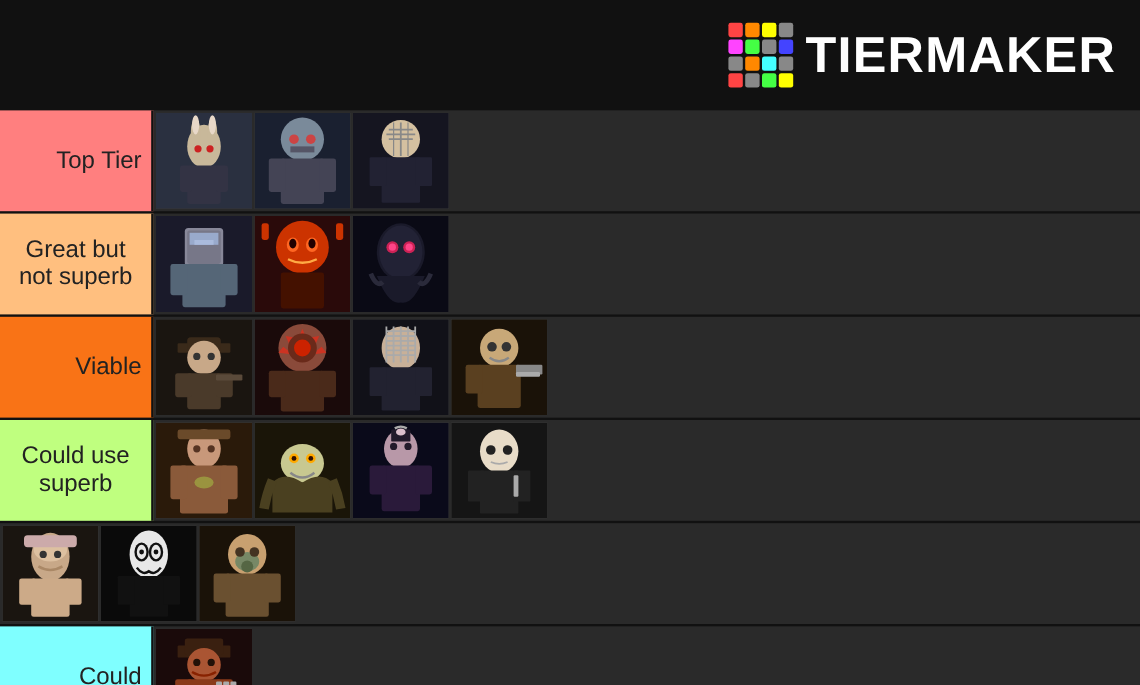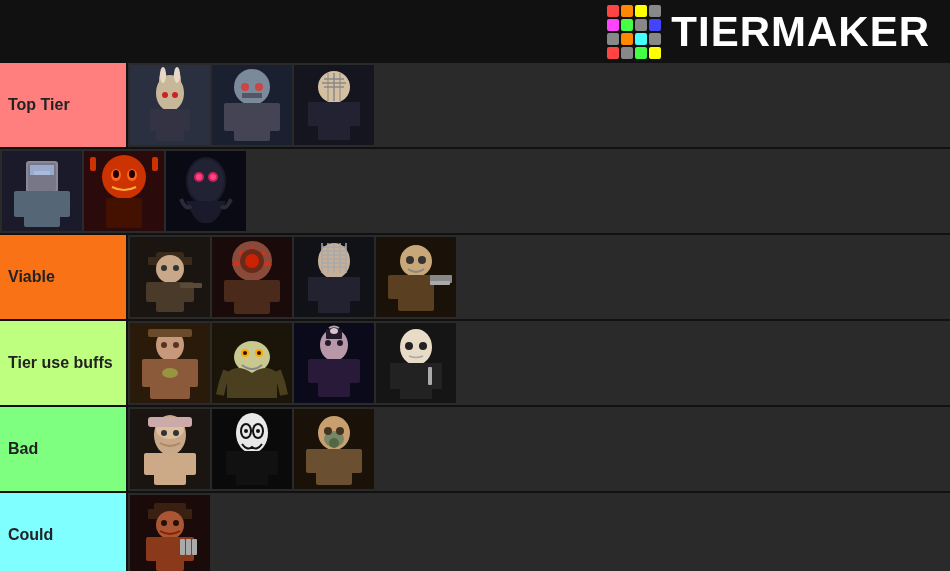--- a/index.html
+++ b/index.html
@@ -16,21 +16,21 @@
       background: #1a1a1a;
     }
 
     
     .header {
       background: #111;
       display: flex;
       justify-content: flex-end;
       align-items: center;
       padding: 8px 20px;
-      height: 63px;
+      height: 92px;
     }
 
     .logo {
       display: flex;
       align-items: center;
       gap: 10px;
     }
 
     .logo-grid {
       display: grid;
@@ -62,24 +62,24 @@
       display: flex;
       border-bottom: 2px solid #111;
       min-height: 80px;
     }
 
     .tier-label {
       width: 128px;
       min-width: 128px;
       display: flex;
       align-items: center;
-      justify-content: flex-start;
+      justify-content: flex-end;
       text-align: center;
-      font-size: 16px;
-      font-weight: bold;
+      font-size: 20px;
+      font-weight: normal;
       color: #222;
       padding: 8px;
       border-right: 2px solid #111;
     }
 
     .tier-items {
       flex: 1;
       display: flex;
       align-items: center;
       background: #2a2a2a;
@@ -189,20 +189,23 @@
             <line x1="46" y1="8" x2="46" y2="36" stroke="#888" stroke-width="1"></line>
             <rect x="24" y="37" width="32" height="38" fill="#222233" rx="1"></rect>
             <rect x="14" y="37" width="14" height="24" fill="#222233" rx="1"></rect>
             <rect x="52" y="37" width="14" height="24" fill="#222233" rx="1"></rect>
           </svg>
         </div>
       </div>
     </div>
 
     <div class="tier-row">
+      <div class="tier-label tier-a">
+        <span>Great but not superb</span>
+      </div>
       <div class="tier-items">
 
         <div class="char-card">
           <svg viewBox="0 0 80 80" class="char-svg">
             <rect width="80" height="80" fill="#1a1a2a"></rect>
             <rect x="24" y="10" width="32" height="32" fill="#888899" rx="3"></rect>
             <rect x="26" y="12" width="28" height="28" fill="#778" rx="2"></rect>
             <rect x="28" y="14" width="24" height="10" fill="#99aacc"></rect>
             <rect x="22" y="40" width="36" height="36" fill="#556677" rx="2"></rect>
             <rect x="12" y="40" width="14" height="26" fill="#556677" rx="2"></rect>
@@ -313,21 +316,21 @@
             <rect x="12" y="38" width="14" height="24" fill="#5a4020" rx="2"></rect>
             <rect x="54" y="38" width="22" height="8" fill="#888" rx="1"></rect>
             <rect x="54" y="44" width="20" height="4" fill="#aaa" rx="1"></rect>
           </svg>
         </div>
       </div>
     </div>
 
     <div class="tier-row">
       <div class="tier-label tier-c">
-        <span>Tier use buffs</span>
+        <span>Could use superb</span>
       </div>
       <div class="tier-items">
 
         <div class="char-card">
           <svg viewBox="0 0 80 80" class="char-svg">
             <rect width="80" height="80" fill="#2a1a0a"></rect>
             <ellipse cx="40" cy="22" rx="14" ry="16" fill="#c8987a"></ellipse>
             <rect x="18" y="6" width="44" height="8" fill="#6a4a2a" rx="2"></rect>
             <circle cx="34" cy="22" r="3" fill="#553322"></circle>
             <circle cx="46" cy="22" r="3" fill="#553322"></circle>
@@ -378,23 +381,20 @@
             <rect x="24" y="40" width="32" height="36" fill="#222222" rx="1"></rect>
             <rect x="14" y="40" width="14" height="26" fill="#222222" rx="1"></rect>
             <rect x="52" y="40" width="14" height="26" fill="#222222" rx="1"></rect>
             <rect x="52" y="44" width="4" height="18" fill="#aaa" rx="1"></rect>
           </svg>
         </div>
       </div>
     </div>
 
     <div class="tier-row">
-      <div class="tier-label" style="background:#7fff7f;">
-        <span>Bad</span>
-      </div>
       <div class="tier-items">
 
         <div class="char-card">
           <svg viewBox="0 0 80 80" class="char-svg">
             <rect width="80" height="80" fill="#1a1510"></rect>
             <ellipse cx="40" cy="26" rx="16" ry="20" fill="#c8a888"></ellipse>
             <ellipse cx="40" cy="20" rx="14" ry="10" fill="#ddc0a0"></ellipse>
             <circle cx="34" cy="24" r="3" fill="#333"></circle>
             <circle cx="46" cy="24" r="3" fill="#333"></circle>
             <path d="M30 34 Q40 40 50 34" stroke="#aa8866" stroke-width="2" fill="none"></path>

